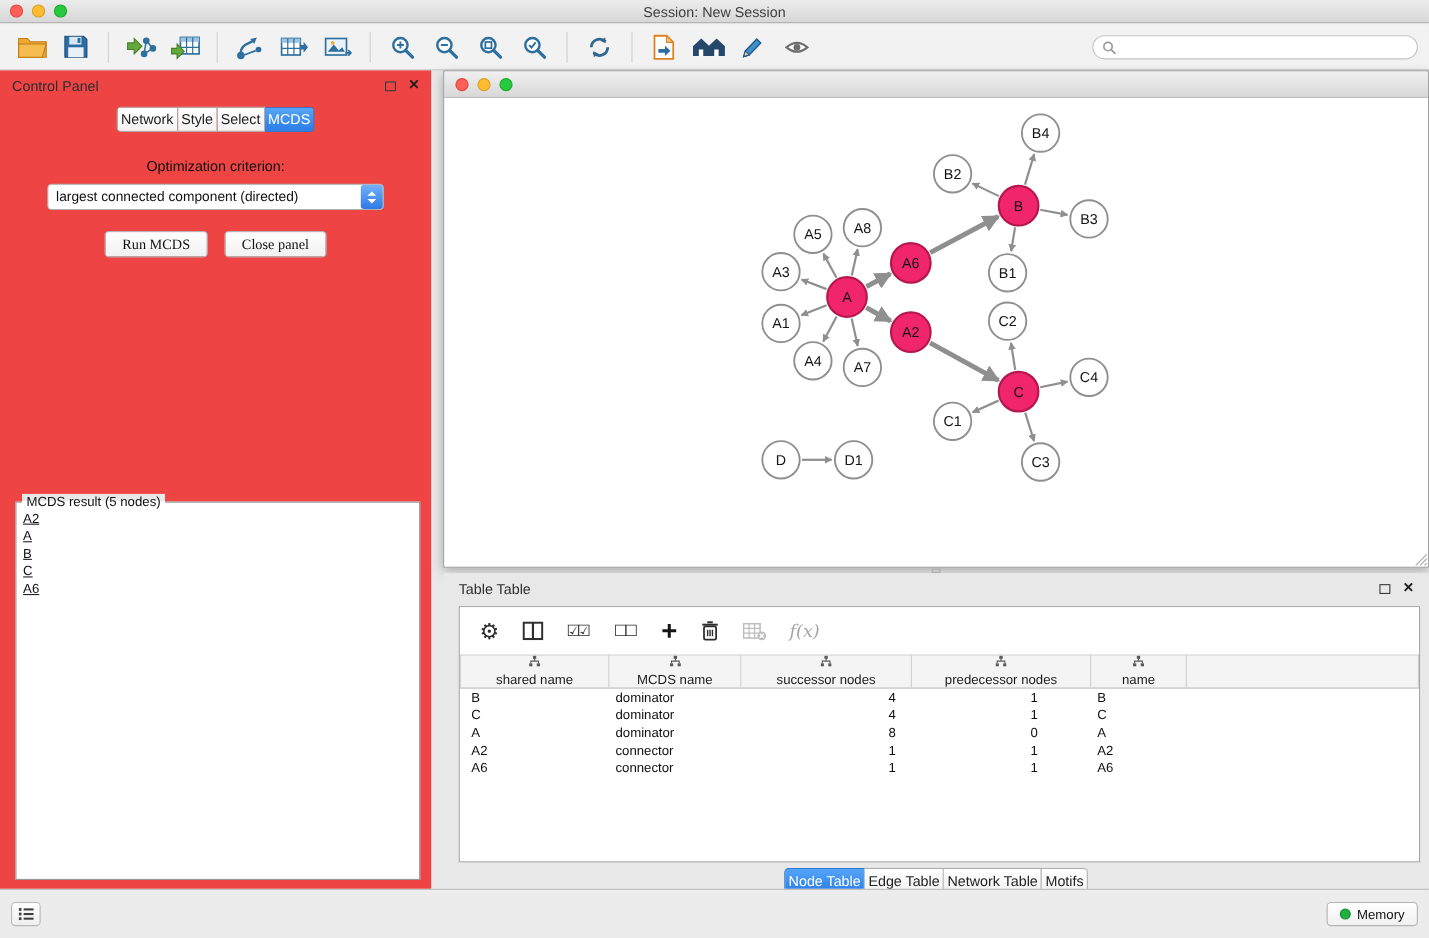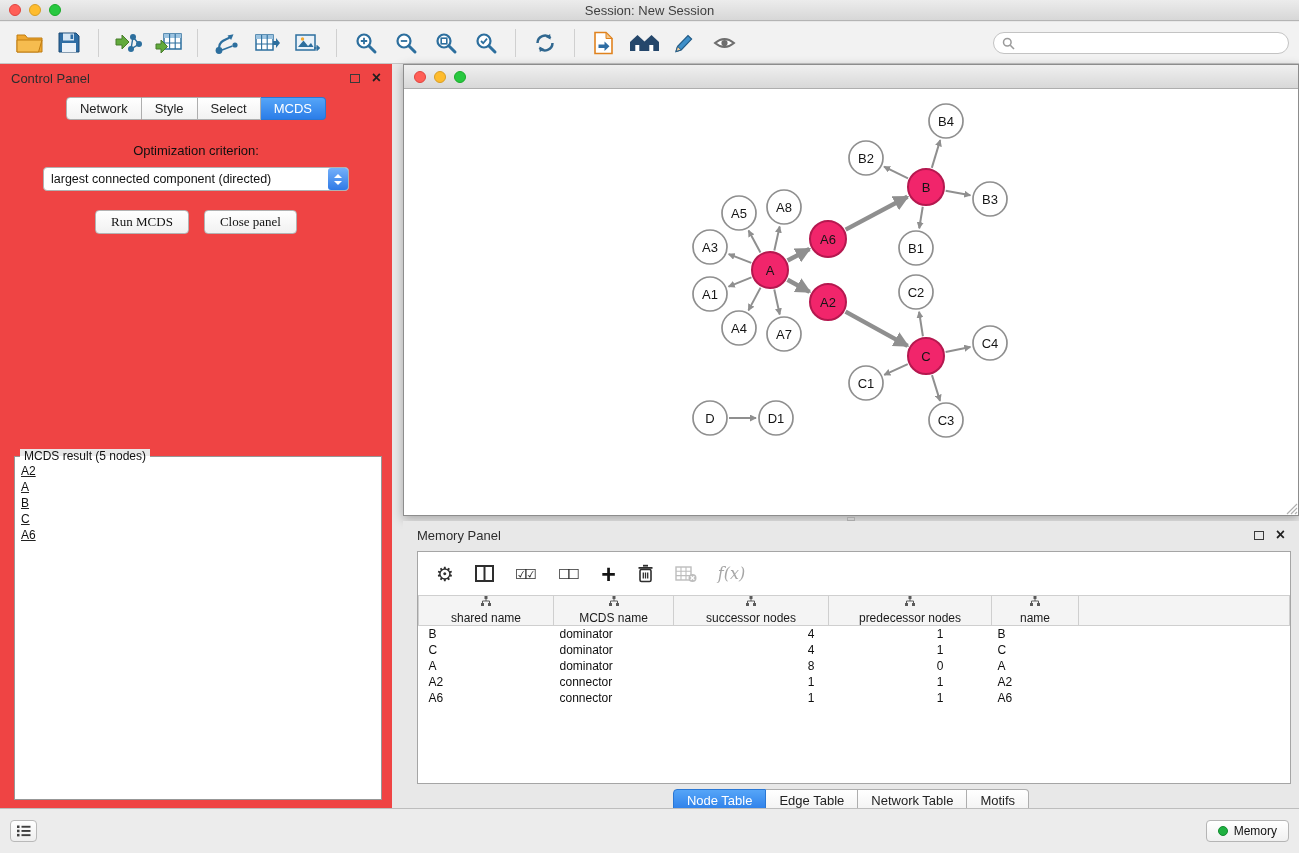--- a/index.html
+++ b/index.html
@@ -29,21 +29,21 @@
   .search-wrap svg { position:absolute; left:9px; top:5px; }
 
   
   .control-panel { position:absolute; top:64px; left:0; width:392px; bottom:33px; background:#ef4444; }
   .panel-header { height:28px; display:flex; align-items:center; padding:0 11px; font-size:13px; color:#2d2d2d; }
   .hdr-icons { margin-left:auto; display:flex; gap:12px; align-items:center; }
   .float-icon { width:10px; height:9px; border:1.5px solid #3a3a3a; display:inline-block; }
   .close-icon { font-size:16px; font-weight:bold; color:#1f1f1f; line-height:12px; }
 
   .seg-tabs { display:flex; justify-content:center; margin-top:5px; }
-  .seg-tab { font-size:13px; padding:3px 13px; background:linear-gradient(#ffffff,#f2f2f2);
+  .seg-tab { font-size:13px; padding:3px 3px; background:linear-gradient(#ffffff,#f2f2f2);
     border:1px solid #aeaeae; border-left:none; color:#222; cursor:default; }
   .seg-tab:first-child { border-left:1px solid #aeaeae; border-radius:4px 0 0 4px; }
   .seg-tab:last-child { border-radius:0 4px 4px 0; }
   .seg-tab.active { background:linear-gradient(#55a5f8,#2b7de8); color:#fff; border-color:#2a77d4; }
 
   .opt-label { text-align:center; margin-top:23px; font-size:13px; color:#101010; }
   .dropdown { margin:9px auto 0; width:306px; height:24px; background:#fff; border:1px solid #b1b1b1;
     border-radius:4px; display:flex; align-items:center; }
   .dropdown-text { flex:1; font-size:12.5px; padding:0 7px; white-space:nowrap; overflow:hidden; color:#111; }
   .dropdown-stepper { width:20px; height:22px; margin-right:0px; border-radius:3px; margin-left:auto;
@@ -438,21 +438,21 @@
     </svg>
   </div>
 </div>
 
 <div class="h-divider">
     <span class="grip"></span>
   </div>
 
 <div class="table-panel">
   <div class="tp-header">
-    <span>Memory Panel</span>
+    <span>Table Table</span>
     <span class="hdr-icons" style="margin-left:auto;">
       <span class="float-icon"></span>
       <span class="close-icon">×</span>
     </span>
   </div>
 
   <div class="tp-box">
     <div class="tp-toolbar">
       <button class="tp-tool">
         <span class="gear-glyph">⚙</span>

